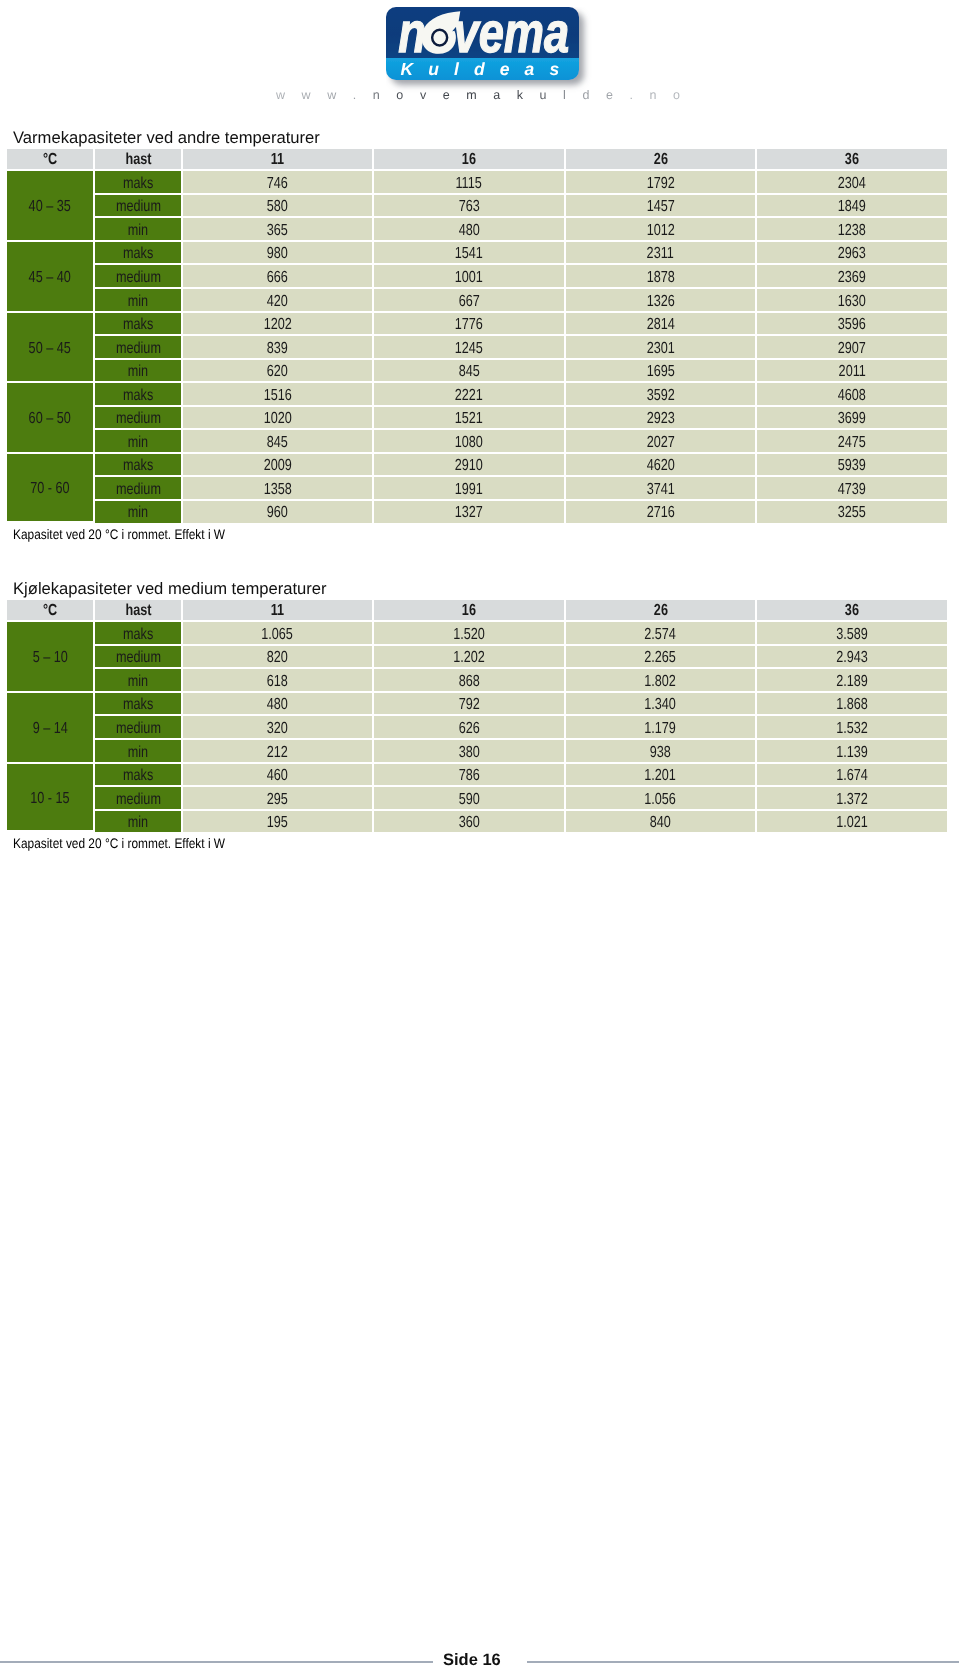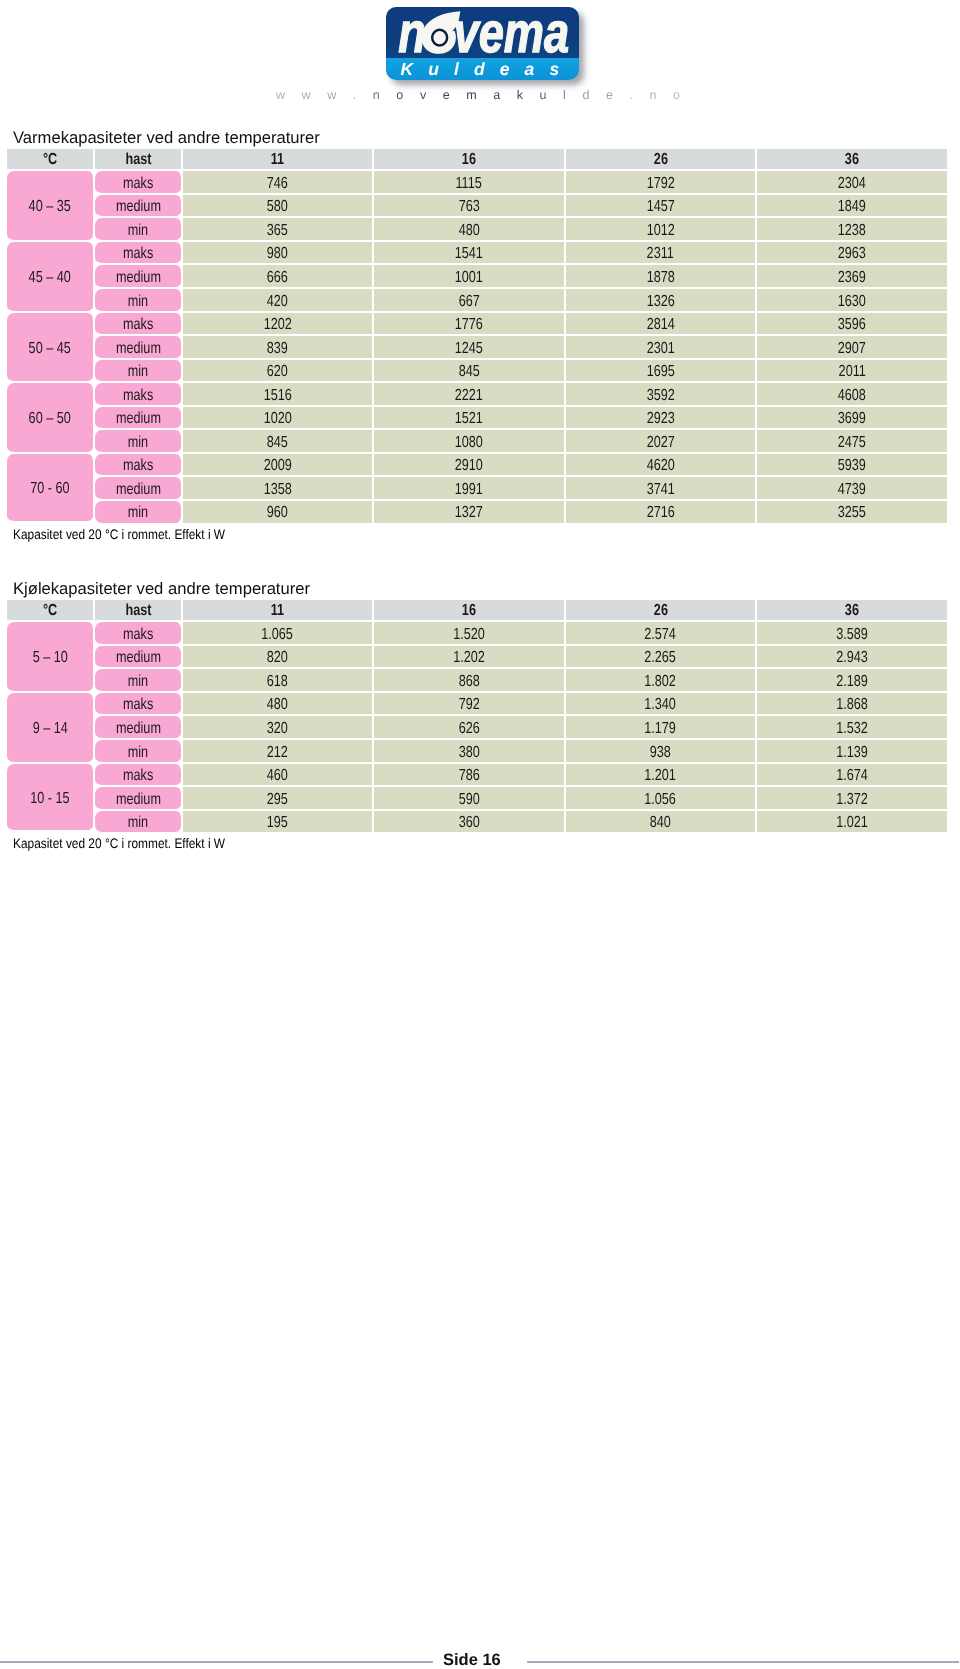--- a/index.html
+++ b/index.html
@@ -6,21 +6,21 @@
   body{width:960px;height:1669px;background:#fff;font-family:"Liberation Sans",sans-serif;position:relative;overflow:hidden;-webkit-font-smoothing:antialiased;text-rendering:geometricPrecision;}
   .page{position:absolute;left:0;top:0;width:876px;height:1669px;opacity:0.9999;}
   .logo-wrap{position:absolute;left:386px;top:7px;width:210px;height:88px;}
   .tbl{position:absolute;left:7px;width:940px;border-collapse:separate;border-spacing:0;table-layout:fixed;}
   .tbl td{border-right:2px solid #fff;border-bottom:2px solid #fff;padding:0;height:21.55px;font-size:16px;font-weight:normal;color:#1a1a1a;text-align:center;vertical-align:middle;line-height:21.55px;}
   .tbl td > span{display:inline-block;transform:scaleX(0.79);transform-origin:center center;position:relative;top:1.5px;}
   .tbl tr td:last-child{border-right:none;margin-top:40px;}
   .tbl tr:last-child td{border-bottom:none;}
   .hdr td{background:#d8dbdc;font-weight:bold;font-size:16px;height:20.3px;line-height:20.3px;}
   .hdr td > span{top:1.1px;}
-  .lbl{background:#f9a8d4;border-radius:7px;}
+  .lbl{background:#4d7c0f;}
   .val{background:#d9dcc3;}
   .sect-title{position:absolute;left:13px;font-size:16.6px;font-weight:normal;color:#111;line-height:16px;}
   .caption{position:absolute;left:13.3px;font-size:13.8px;color:#000;line-height:13px;transform:scaleX(0.862);transform-origin:left center;white-space:nowrap;}
   .lg-brand{font-family:"Liberation Sans",sans-serif;font-size:57px;font-weight:bold;font-style:italic;fill:#f7f7f2;stroke:#f7f7f2;stroke-width:1.3px;paint-order:stroke;}
   .lg-sub{font-family:"Liberation Sans",sans-serif;font-size:17.5px;font-weight:bold;font-style:italic;fill:#fff;letter-spacing:15.1px;}
   .urlbar{position:absolute;left:276px;top:88px;font-size:12.5px;letter-spacing:6.55px;font-weight:normal;white-space:nowrap;background:linear-gradient(90deg,#a9adb2 0%,#9a9ea4 20%,#4a4e55 28%,#3c4047 48%,#41454c 62%,#8f9399 72%,#a9adb2 86%,#b4b8bd 100%);-webkit-background-clip:text;background-clip:text;color:transparent;}
   .footer{position:absolute;left:0;top:1652px;width:960px;height:17px;text-align:right;}
   .frule{position:absolute;top:9px;height:1.6px;background:#a3acb9;}
   .frule.left{left:0;width:433px;}
   .frule.right{left:527px;width:432px;}
@@ -189,21 +189,21 @@
         <tr>
           <td class="lbl"><span>min</span></td>
           <td class="val"><span>960</span></td>
           <td class="val"><span>1327</span></td>
           <td class="val"><span>2716</span></td>
           <td class="val"><span>3255</span></td>
         </tr>
       </tbody>
     </table>
   <div class="caption" id="c1" style="top:527.5px">Kapasitet ved 20 °C i rommet. Effekt i W</div>
-  <div class="sect-title" id="t2" style="top:580.5px">Kjølekapasiteter ved andre temperaturer</div>
+  <div class="sect-title" id="t2" style="top:580.5px">Kjølekapasiteter ved medium temperaturer</div>
   <table class="tbl" id="tbl2" style="top:600px">
       <colgroup>
         <col style="width:88px">
         <col style="width:88px">
         <col style="width:191px">
         <col style="width:192px">
         <col style="width:191px">
         <col style="width:190px">
       </colgroup>
       <tbody>

